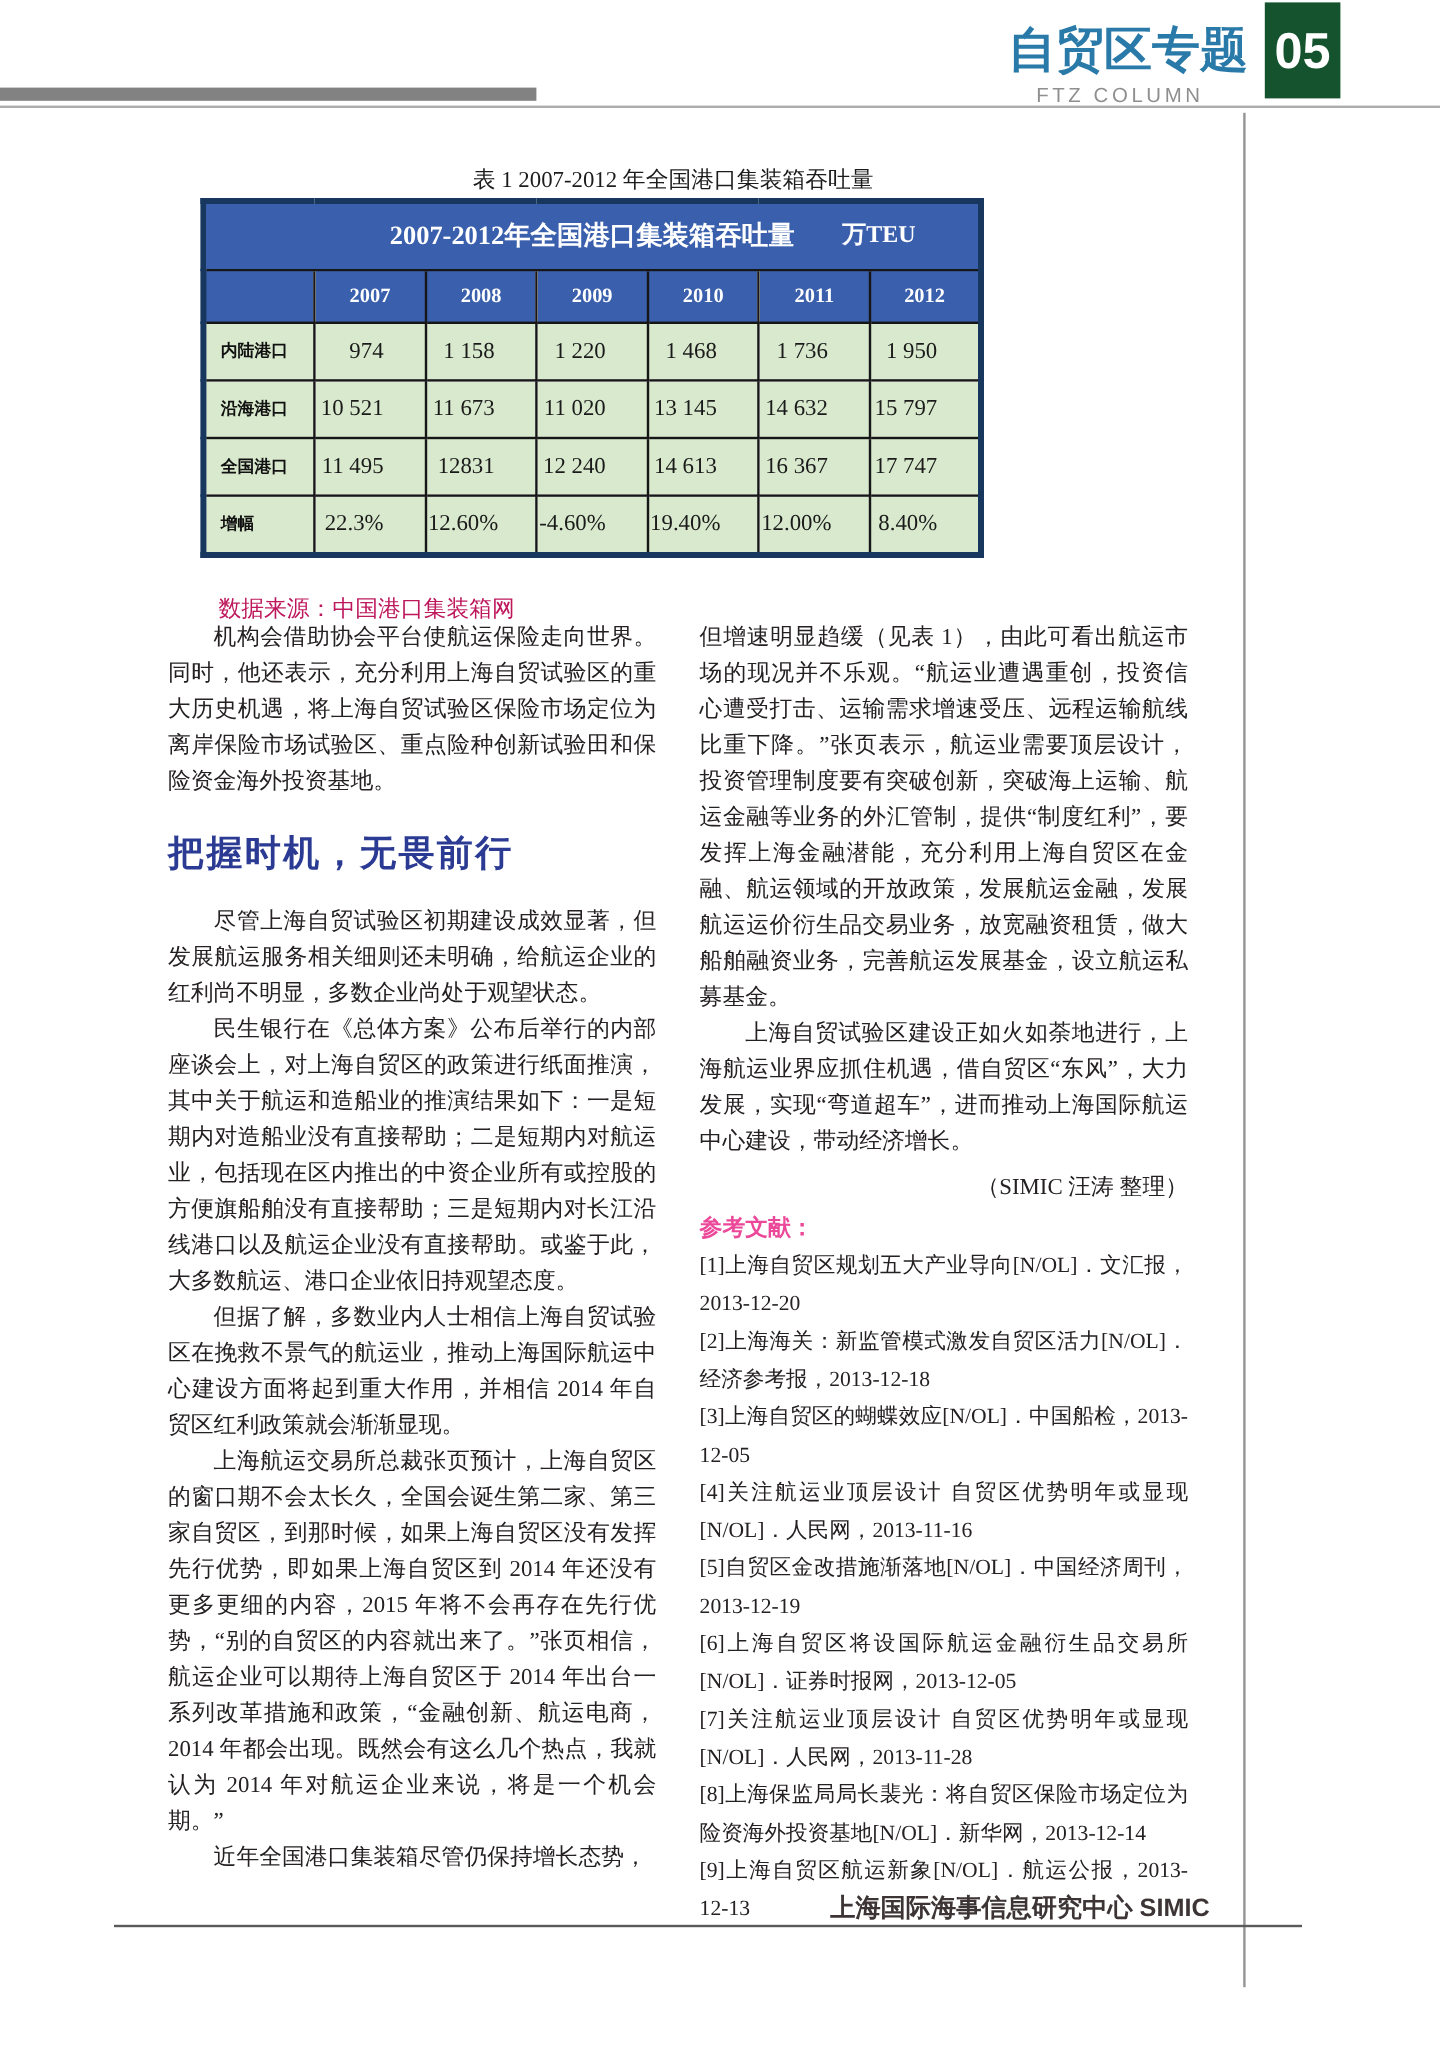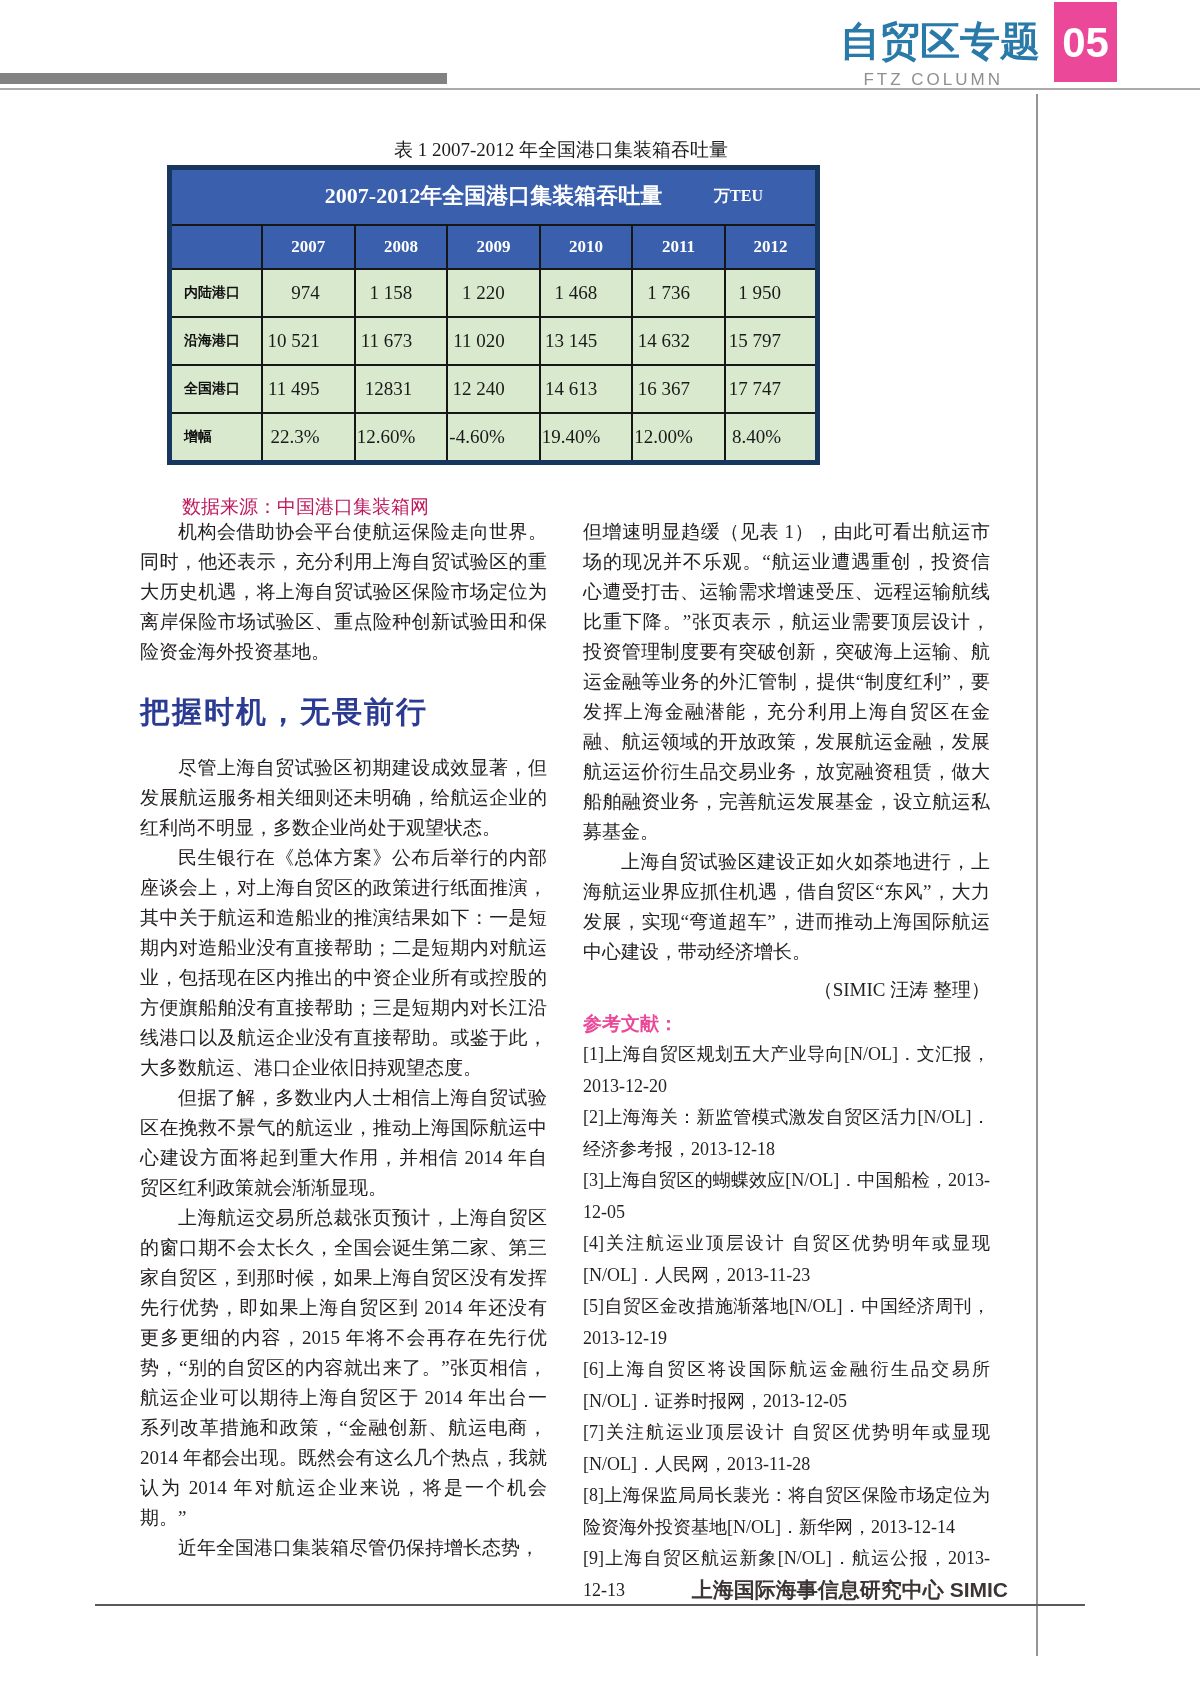--- a/index.html
+++ b/index.html
@@ -4,37 +4,37 @@
 <style>
   html,body{margin:0;padding:0;background:#ffffff;}
   #page{position:relative;width:1200px;height:1707px;background:#ffffff;overflow:hidden;
         font-family:"Liberation Serif","DejaVu Serif",serif;color:#252122;}
 
   
   .header-title{position:absolute;right:160px;top:14px;font-family:"Liberation Sans","DejaVu Sans",sans-serif;
                 font-weight:bold;font-size:40px;color:#2a7aa9;letter-spacing:0px;white-space:nowrap;}
   .header-sub{position:absolute;right:197px;top:70px;font-family:"Liberation Sans","DejaVu Sans",sans-serif;
               font-size:17px;color:#8f8f8f;letter-spacing:3px;white-space:nowrap;}
-  .page-num{position:absolute;left:1054px;top:2px;width:63px;height:80px;background:#ec4899;
+  .page-num{position:absolute;left:1054px;top:2px;width:63px;height:80px;background:#14532d;
             color:#ffffff;font-family:"Liberation Sans","DejaVu Sans",sans-serif;font-weight:bold;
             font-size:42px;text-align:center;line-height:82px;}
   .gray-bar{position:absolute;left:0;top:73px;width:447px;height:11px;background:#828282;}
   .header-rule{position:absolute;left:0;top:88px;width:1200px;height:2px;background:#ababab;}
   .v-line{position:absolute;left:1036px;top:94px;width:2px;height:1562px;background:#949494;}
 
   
   .tbl-caption{position:absolute;left:167px;top:137px;width:788px;text-align:center;
                font-size:19px;color:#1c1c1c;}
   .ftz-table{position:absolute;left:167px;top:165px;width:653px;border-collapse:collapse;
              border:5px solid #17375e;table-layout:fixed;}
   .ftz-table td{border:2px solid #161616;overflow:hidden;}
   .ftz-table .h1td{height:52px;background:#3a5fad;position:relative;}
   .tbl-title{position:absolute;left:0;right:0;top:0;bottom:0;text-align:center;line-height:52px;
              color:#ffffff;font-weight:bold;font-size:22px;}
-  .tbl-unit{position:absolute;right:52px;top:0;line-height:52px;color:#ffffff;font-weight:bold;font-size:16px;}
+  .tbl-unit{position:absolute;right:52px;top:0;line-height:52px;color:#ffffff;font-weight:bold;font-size:20px;}
   .ftz-table .h2 td{height:40px;background:#3a5fad;color:#ffffff;font-weight:bold;font-size:17px;
                     text-align:center;}
   .ftz-table .data td{height:44px;background:#d8e9cd;}
   .ftz-table td.lbl{width:119px;font-family:"Liberation Sans","DejaVu Sans",sans-serif;
                     font-weight:bold;font-size:14px;color:#111;padding-left:12px;text-align:left;}
   .ftz-table td.val{text-align:right;padding-right:34px;font-size:19px;color:#1a1a1a;}
   .tbl-source{position:absolute;left:182px;top:494px;font-size:19px;color:#be185d;}
 
   
   .col{position:absolute;top:517px;width:407px;font-size:19px;line-height:30px;
@@ -139,21 +139,21 @@
   </div>
 
   <div class="col col-right">
     <p>但增速明显趋缓（见表 1），由此可看出航运市场的现况并不乐观。“航运业遭遇重创，投资信心遭受打击、运输需求增速受压、远程运输航线比重下降。”张页表示，航运业需要顶层设计，投资管理制度要有突破创新，突破海上运输、航运金融等业务的外汇管制，提供“制度红利”，要发挥上海金融潜能，充分利用上海自贸区在金融、航运领域的开放政策，发展航运金融，发展航运运价衍生品交易业务，放宽融资租赁，做大船舶融资业务，完善航运发展基金，设立航运私募基金。</p>
     <p class="indent">上海自贸试验区建设正如火如荼地进行，上海航运业界应抓住机遇，借自贸区“东风”，大力发展，实现“弯道超车”，进而推动上海国际航运中心建设，带动经济增长。</p>
     <div class="byline">（SIMIC 汪涛 整理）</div>
     <div class="refs-heading">参考文献：</div>
     <p class="ref">[1]上海自贸区规划五大产业导向[N/OL]．文汇报，2013-12-20</p>
     <p class="ref">[2]上海海关：新监管模式激发自贸区活力[N/OL]．经济参考报，2013-12-18</p>
     <p class="ref">[3]上海自贸区的蝴蝶效应[N/OL]．中国船检，2013-12-05</p>
-    <p class="ref">[4]关注航运业顶层设计 自贸区优势明年或显现[N/OL]．人民网，2013-11-23</p>
+    <p class="ref">[4]关注航运业顶层设计 自贸区优势明年或显现[N/OL]．人民网，2013-11-16</p>
     <p class="ref">[5]自贸区金改措施渐落地[N/OL]．中国经济周刊，2013-12-19</p>
     <p class="ref">[6]上海自贸区将设国际航运金融衍生品交易所[N/OL]．证券时报网，2013-12-05</p>
     <p class="ref">[7]关注航运业顶层设计 自贸区优势明年或显现[N/OL]．人民网，2013-11-28</p>
     <p class="ref">[8]上海保监局局长裴光：将自贸区保险市场定位为险资海外投资基地[N/OL]．新华网，2013-12-14</p>
     <p class="ref">[9]上海自贸区航运新象[N/OL]．航运公报，2013-12-13</p>
   </div>
 
   <div class="footer-rule"></div>
   <div class="footer-text">上海国际海事信息研究中心  SIMIC</div>
 

